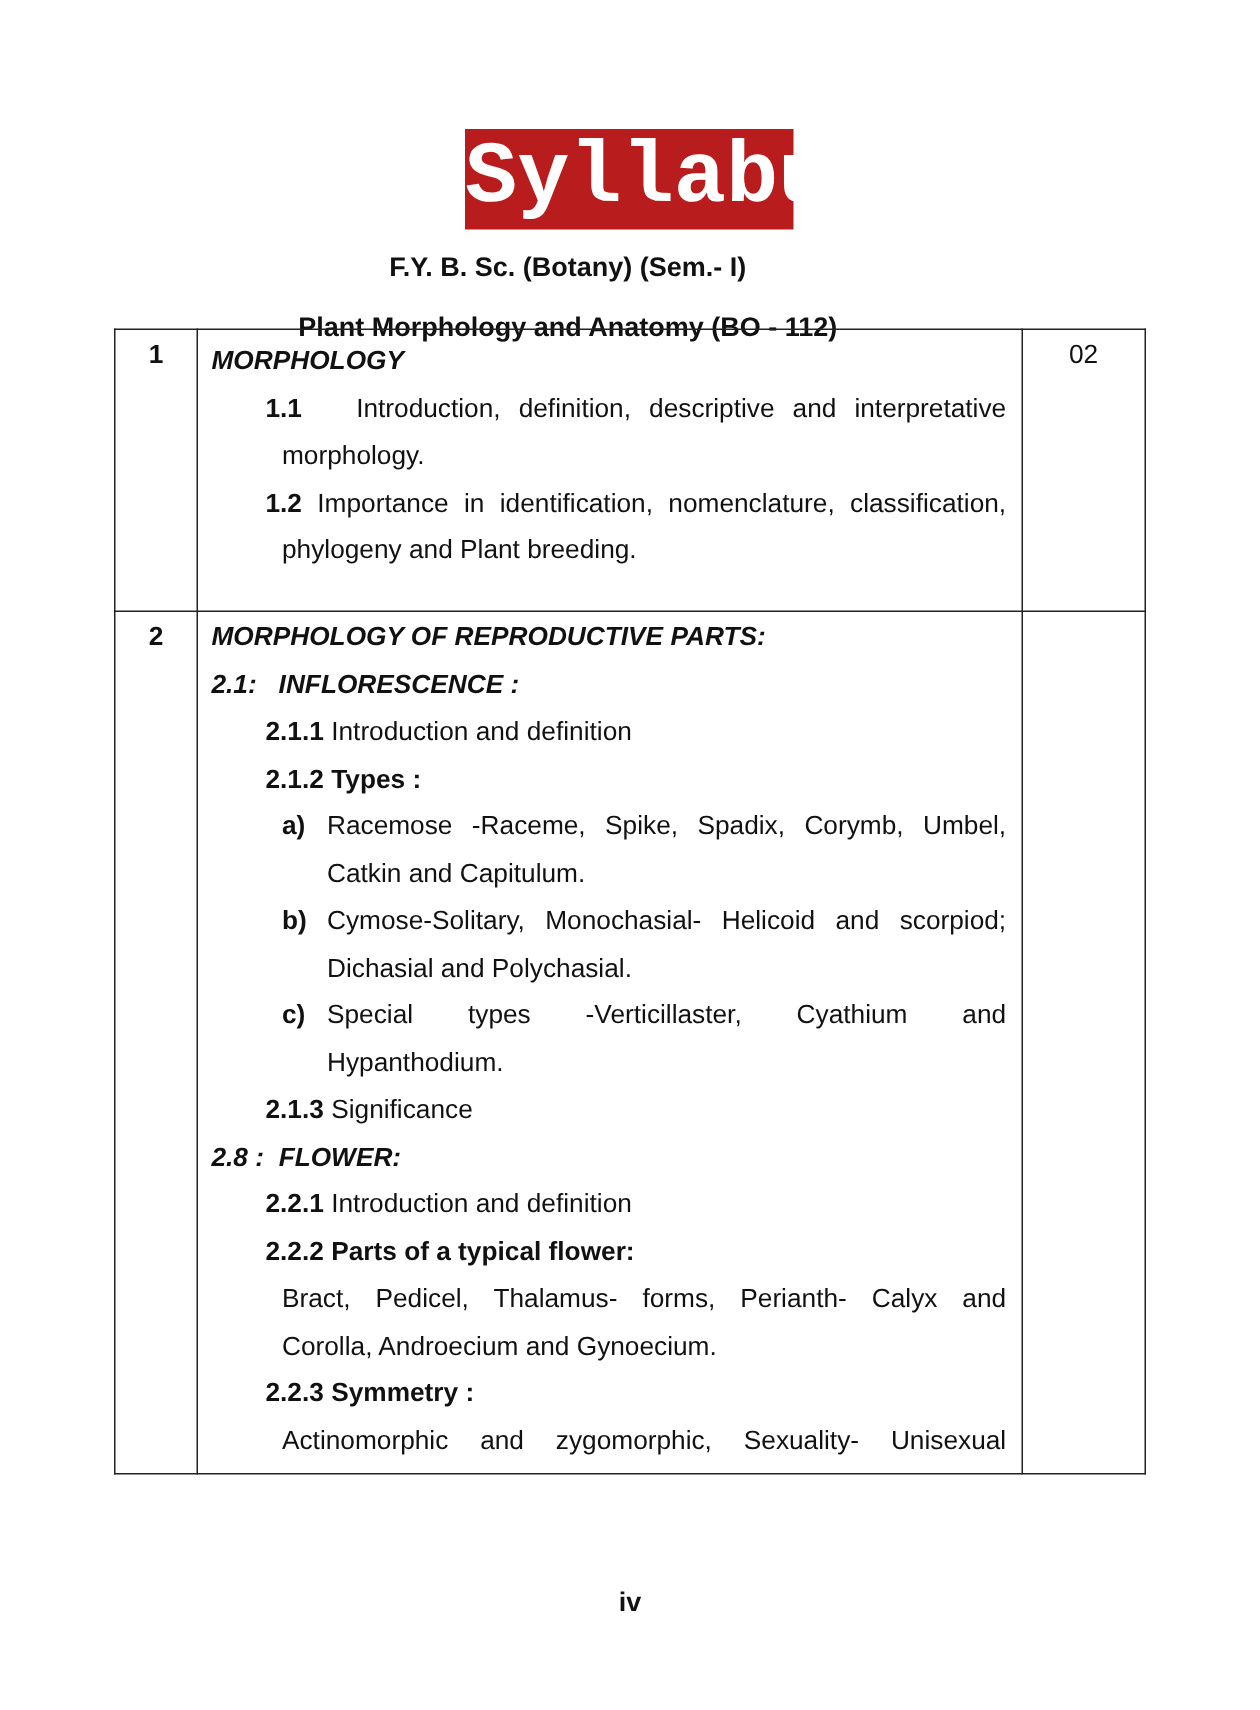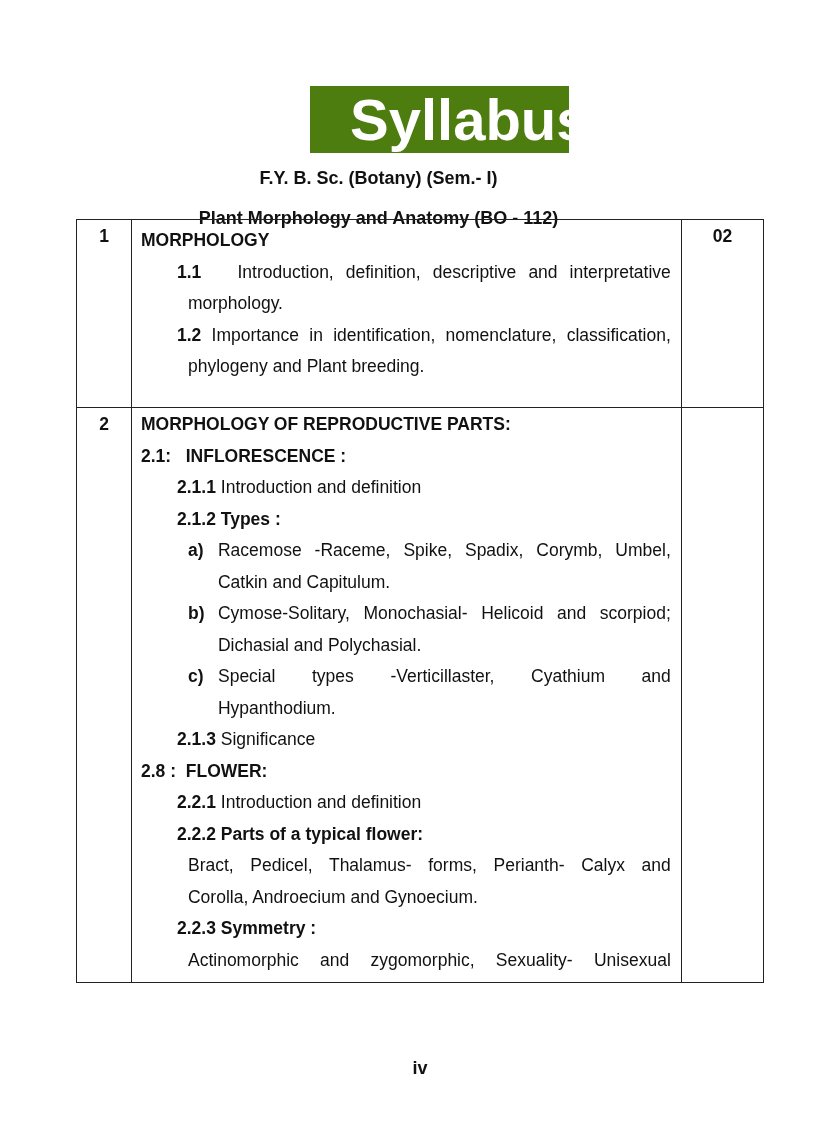--- a/index.html
+++ b/index.html
@@ -1,39 +1,39 @@
 <!DOCTYPE html>
 <html><head>
 <meta charset="utf-8">
 <style>
   html, body { margin: 0; padding: 0; background: #ffffff; }
   body { width: 840px; height: 1140px; position: relative; overflow: hidden;
          font-family: "Liberation Sans", sans-serif; color: #111; }
   .title-box { position: absolute; left: 310px; top: 86px; width: 219px; height: 67px;
-               background: #4d7c0f; color: #fff; font-family: Liberation Sans, sans-serif;
-               font-weight: bold; font-size: 58px; line-height: 67px; text-align: center; letter-spacing: 0px; padding-left: 40px; }
+               background: #b91c1c; color: #fff; font-family: Liberation Mono, monospace;
+               font-weight: bold; font-size: 58px; line-height: 67px; text-align: center; letter-spacing: 0px; }
   .subtitle { position: absolute; left: 0; width: 757px; text-align: center; font-weight: bold;
               font-size: 18px; }
   .sub1 { top: 168px; }
   .sub2 { top: 208px; }
   table { position: absolute; left: 76px; top: 219px; border-collapse: collapse; width: 688px;
           font-size: 17.5px; }
   td, th { border: 1.5px solid #222; vertical-align: top; padding: 0; }
   th { font-weight: bold; }
   .c1 { width: 56px; text-align: center; }
   .c2 { width: 545px; }
   .c3 { width: 84px; text-align: center; }
   .hdr th { height: 62px; line-height: 31px; }
   .hdr .topic { vertical-align: bottom; text-align: center; }
   .unitno { font-weight: bold; padding-top: 6px; line-height: 20px; }
-  .lect { font-weight: bold; padding-top: 6px; line-height: 20px; }
+  .lect { font-weight: normal; padding-top: 6px; line-height: 20px; }
   .topic-cell { padding: 5px 10px 0 9px; }
   .line { line-height: 31.5px; text-align: justify; text-align-last: left; }
   .b { font-weight: bold; margin-left: 36px; }
-  .heading { font-weight: bold; line-height: 31.5px; }
+  .heading { font-weight: bold; line-height: 31.5px; font-style: italic; }
   .ind1 { padding-left: 47px; }
   .alpha { display: flex; padding-left: 47px; }
   .alpha .lbl { font-weight: bold; width: 30px; flex: 0 0 30px; line-height: 31.5px; }
   .alpha .txt { flex: 1; }
   .row1 td { height: 181px; }
   .row2 td { height: 568px; }
   .pageno { position: absolute; left: 0; width: 840px; text-align: center; top: 1058px;
             font-weight: bold; font-size: 18px; }
   .jl { text-align: justify; text-align-last: justify; }
 </style>

